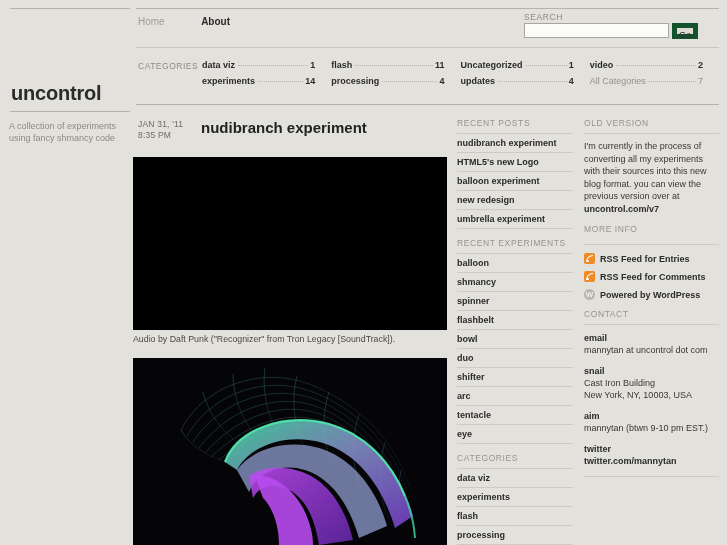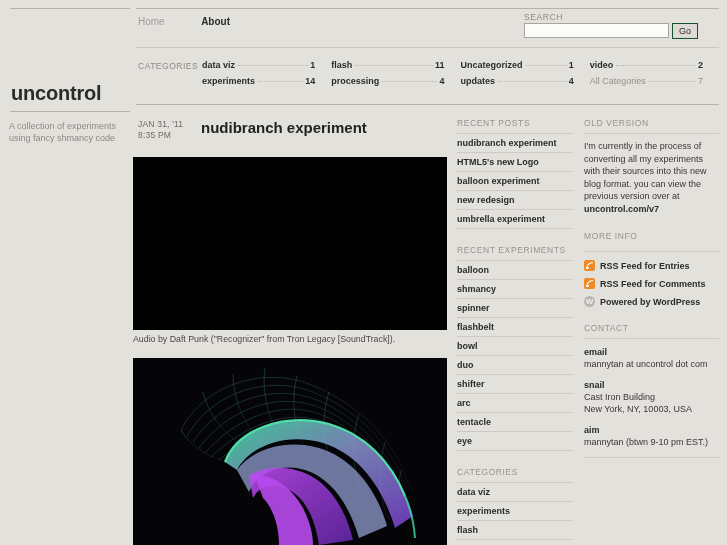--- a/index.html
+++ b/index.html
@@ -58,21 +58,21 @@
     font-size: 8.5px; color: #8d8a85; letter-spacing: 0.6px;
   }
   #search-input {
     position: absolute; left: 524px; top: 23px; width: 145px; height: 15px;
     border: 1px solid #a8a5a0; background: #fbfbfa;
     font-family: "Liberation Sans", sans-serif; font-size: 9px;
     padding: 0 3px; color: #333;
   }
   #search-go {
     position: absolute; left: 672px; top: 23px; width: 26px; height: 16px;
-    border: 1px solid #14532d; background: #dedbd6;
+    border: 5px solid #14532d; background: #dedbd6;
     font-family: "Liberation Sans", sans-serif; font-size: 9px;
     color: #2b2b2b; cursor: pointer; padding: 0; line-height: 14px;
   }
 
   
   #cats-rule-top {
     position: absolute; left: 136px; top: 47px; width: 583px;
     border-top: 1px solid #c9c6c1;
   }
   #cat-strip {
@@ -128,21 +128,21 @@
   }
 
   
   #mid-col { position: absolute; left: 457px; top: 118px; width: 116px; }
   #right-col { position: absolute; left: 584px; top: 118px; width: 135px; }
 
   .sec-head {
     font-size: 8.5px; color: #97948f; letter-spacing: 0.6px;
     margin-bottom: 5px;
   }
-  .sec { margin-bottom: 16px; }
+  .sec { margin-bottom: 9px; }
   .link-list { border-top: 1px solid #cdcac5; }
   .link-item {
     font-size: 9px; font-weight: bold; color: #2b2b2b;
     padding: 4px 0 4px 0; border-bottom: 1px solid #cdcac5;
     line-height: 10px;
   }
 
   
   #old-version-rule { border-top: 1px solid #cdcac5; margin-bottom: 6px; }
   #old-version-body {
@@ -391,19 +391,23 @@
         <div class="contact-key">snail</div>
         <div class="contact-val">Cast Iron Building</div>
         <div class="contact-val">New York, NY, 10003, USA</div>
       </div>
 
       <div class="contact-block">
         <div class="contact-key">aim</div>
         <div class="contact-val">mannytan (btwn 9-10 pm EST.)</div>
       </div>
 
+      <div class="contact-block">
+        <div class="contact-key">twitter</div>
+        <div class="contact-val strong">twitter.com/mannytan</div>
+      </div>
 
       <div id="contact-rule-end"></div>
     </div>
 
   </div>
 
 </div>
 
 </body></html>

